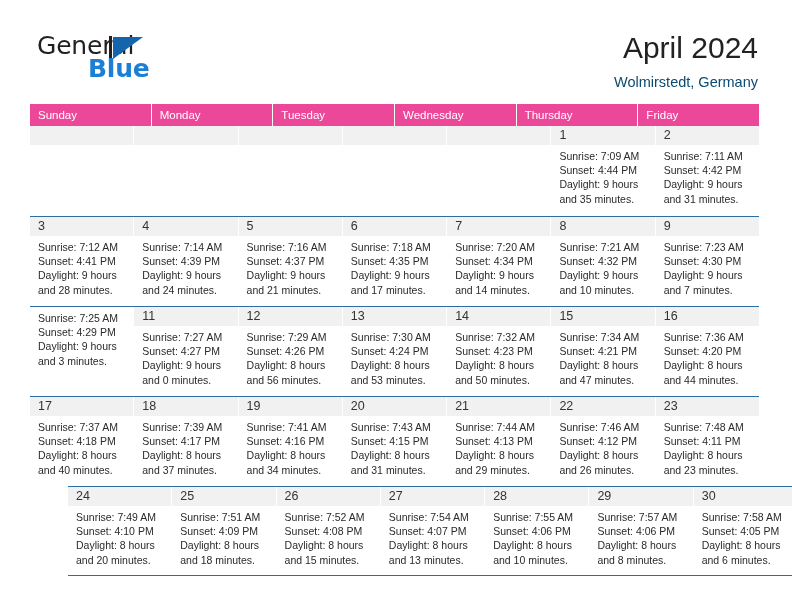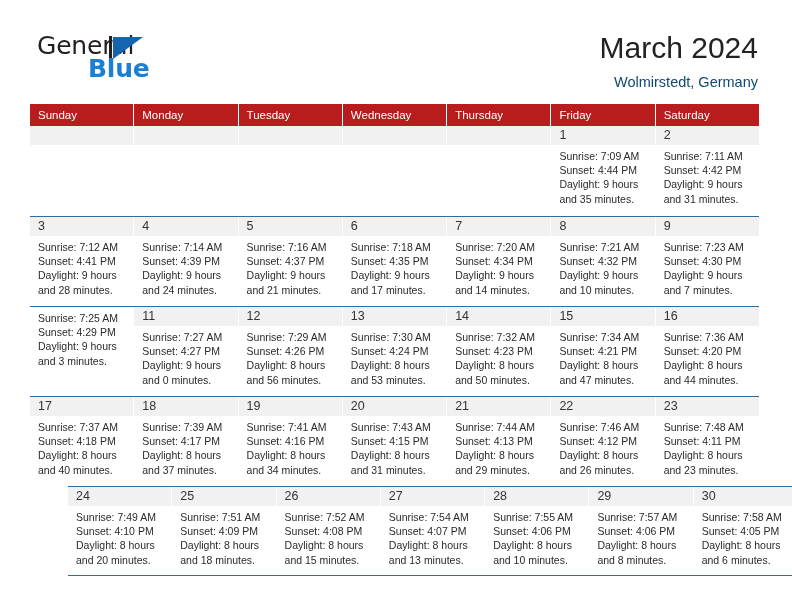--- a/index.html
+++ b/index.html
@@ -112,21 +112,21 @@
   .calendar {
     position: absolute;
     left: 30px;
     top: 104px;
     width: 729px;
   }
 
   .weekdays {
     display: flex;
     width: 100%;
-    background: #b91c1c;
+    background: #ec4899;
     height: 22px;
   }
   .weekday {
     flex: 1 1 0;
     box-sizing: border-box;
     color: #ffffff;
     font-size: 11.5px;
     line-height: 22px;
     padding-left: 8px;
     border-right: 1px solid #ffffff;
@@ -185,36 +185,35 @@
     <div class="brand">
       <span class="brand-general">General</span>
       <span class="brand-mark">
         <span class="bar"></span>
         <span class="tri"></span>
       </span>
       <span class="brand-blue">Blue</span>
     </div>
 
     <div class="title-block">
-      <div class="month-title">March 2024</div>
+      <div class="month-title">April 2024</div>
       <div class="location">Wolmirstedt, Germany</div>
     </div>
 
   </div>
 
   <div class="calendar">
 
     <div class="weekdays">
       <div class="weekday">Sunday</div>
       <div class="weekday">Monday</div>
       <div class="weekday">Tuesday</div>
       <div class="weekday">Wednesday</div>
       <div class="weekday">Thursday</div>
       <div class="weekday">Friday</div>
-      <div class="weekday">Saturday</div>
     </div>
 
     <div class="week first">
       <div class="day empty">
           <div class="day-num"></div>
         </div>
       <div class="day empty">
           <div class="day-num"></div>
         </div>
       <div class="day empty">

